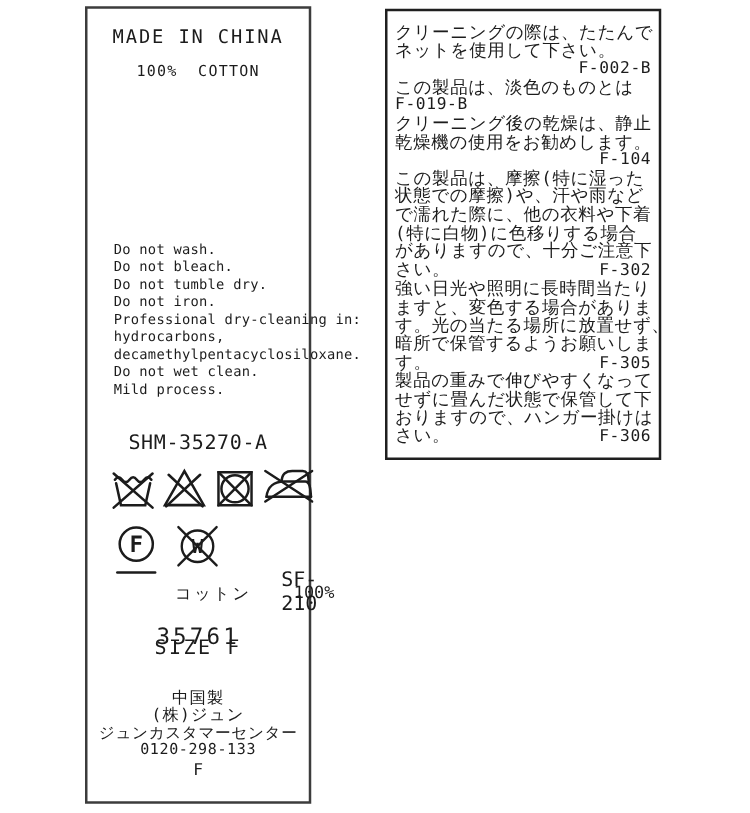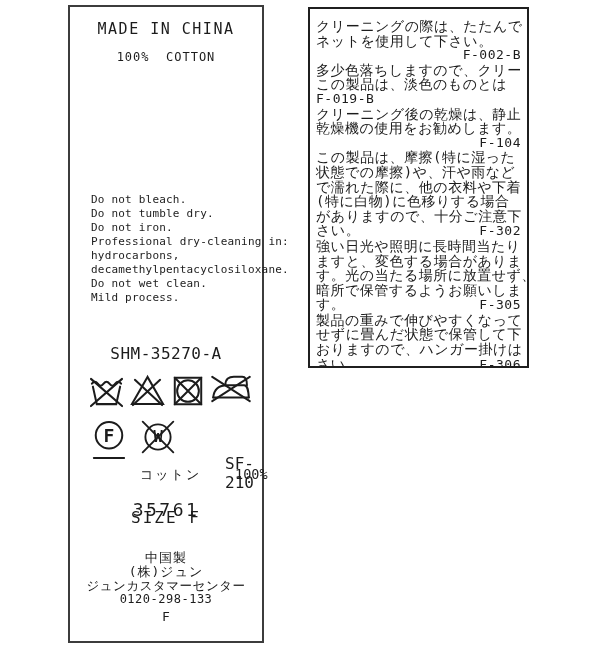--- a/index.html
+++ b/index.html
@@ -3,21 +3,21 @@
 <meta charset="utf-8">
 <style>
   html, body { margin:0; padding:0; }
   body {
     width:600px; height:650px; background:#ffffff;
     font-family:"DejaVu Sans Mono","Liberation Mono",monospace;
     color:#1c1c1c;
   }
   .canvas { position:relative; width:600px; height:650px; background:#fff; overflow:hidden; }
   .panel { position:absolute; background:#fff; box-sizing:border-box; }
-  .left-panel  { left:68px;  top:5px; width:196px; height:638px; border:2px solid #3c3c3c; }
+  .left-panel  { left:68px;  top:5px; width:181px; height:638px; border:2px solid #3c3c3c; }
   .right-panel { left:308px; top:7px; width:221px; height:361px; border:2px solid #1f1f1f;
                  padding:10px 6px; overflow:hidden; }
   .abs { position:absolute; }
   .center { left:0; right:0; text-align:center; white-space:nowrap; }
 
   .made-in      { top:13px;  font-size:15px; letter-spacing:1.5px; }
   .composition  { top:43px;  font-size:12px; letter-spacing:1px; white-space:pre; }
   .care-block   { top:186px; left:21px; right:2px; }
   .care-line    { font-size:11px; line-height:14px; letter-spacing:0.2px; white-space:nowrap; }
   .style-code   { top:337px; font-size:16px; letter-spacing:0.5px; }
@@ -45,20 +45,21 @@
 </head>
 <body>
 
 <div class="canvas">
 
   <section class="panel left-panel">
     <div class="abs center made-in">MADE IN CHINA</div>
     <div class="abs center composition">100%  COTTON</div>
 
     <div class="abs care-block">
+        <div class="care-line">Do not wash.</div>
         <div class="care-line">Do not bleach.</div>
         <div class="care-line">Do not tumble dry.</div>
         <div class="care-line">Do not iron.</div>
         <div class="care-line">Professional dry-cleaning in:</div>
         <div class="care-line">hydrocarbons,</div>
         <div class="care-line">decamethylpentacyclosiloxane.</div>
         <div class="care-line">Do not wet clean.</div>
         <div class="care-line">Mild process.</div>
       </div>
 
@@ -114,21 +115,20 @@
   </section>
 
   <section class="panel right-panel">
     <div>
         <div class="jp-line">クリーニングの際は、たたんで</div>
         <div class="jp-line">ネットを使用して下さい。</div>
         <div class="code-row">
           <span class="jp-line-end"></span>
           <span class="code">F-002-B</span>
         </div>
-        <div class="jp-line">多少色落ちしますので、クリー</div>
         <div class="jp-line">この製品は、淡色のものとは</div>
         <div class="code-row">
           <span class="code">F-019-B</span>
         </div>
         <div class="jp-line">クリーニング後の乾燥は、静止</div>
         <div class="jp-line">乾燥機の使用をお勧めします。</div>
         <div class="code-row">
           <span class="jp-line-end"></span>
           <span class="code">F-104</span>
         </div>

